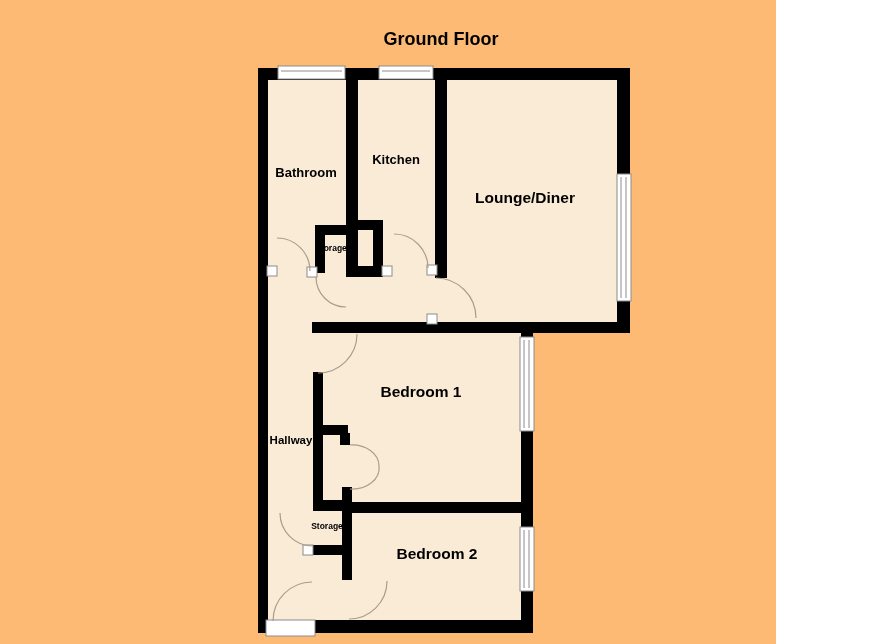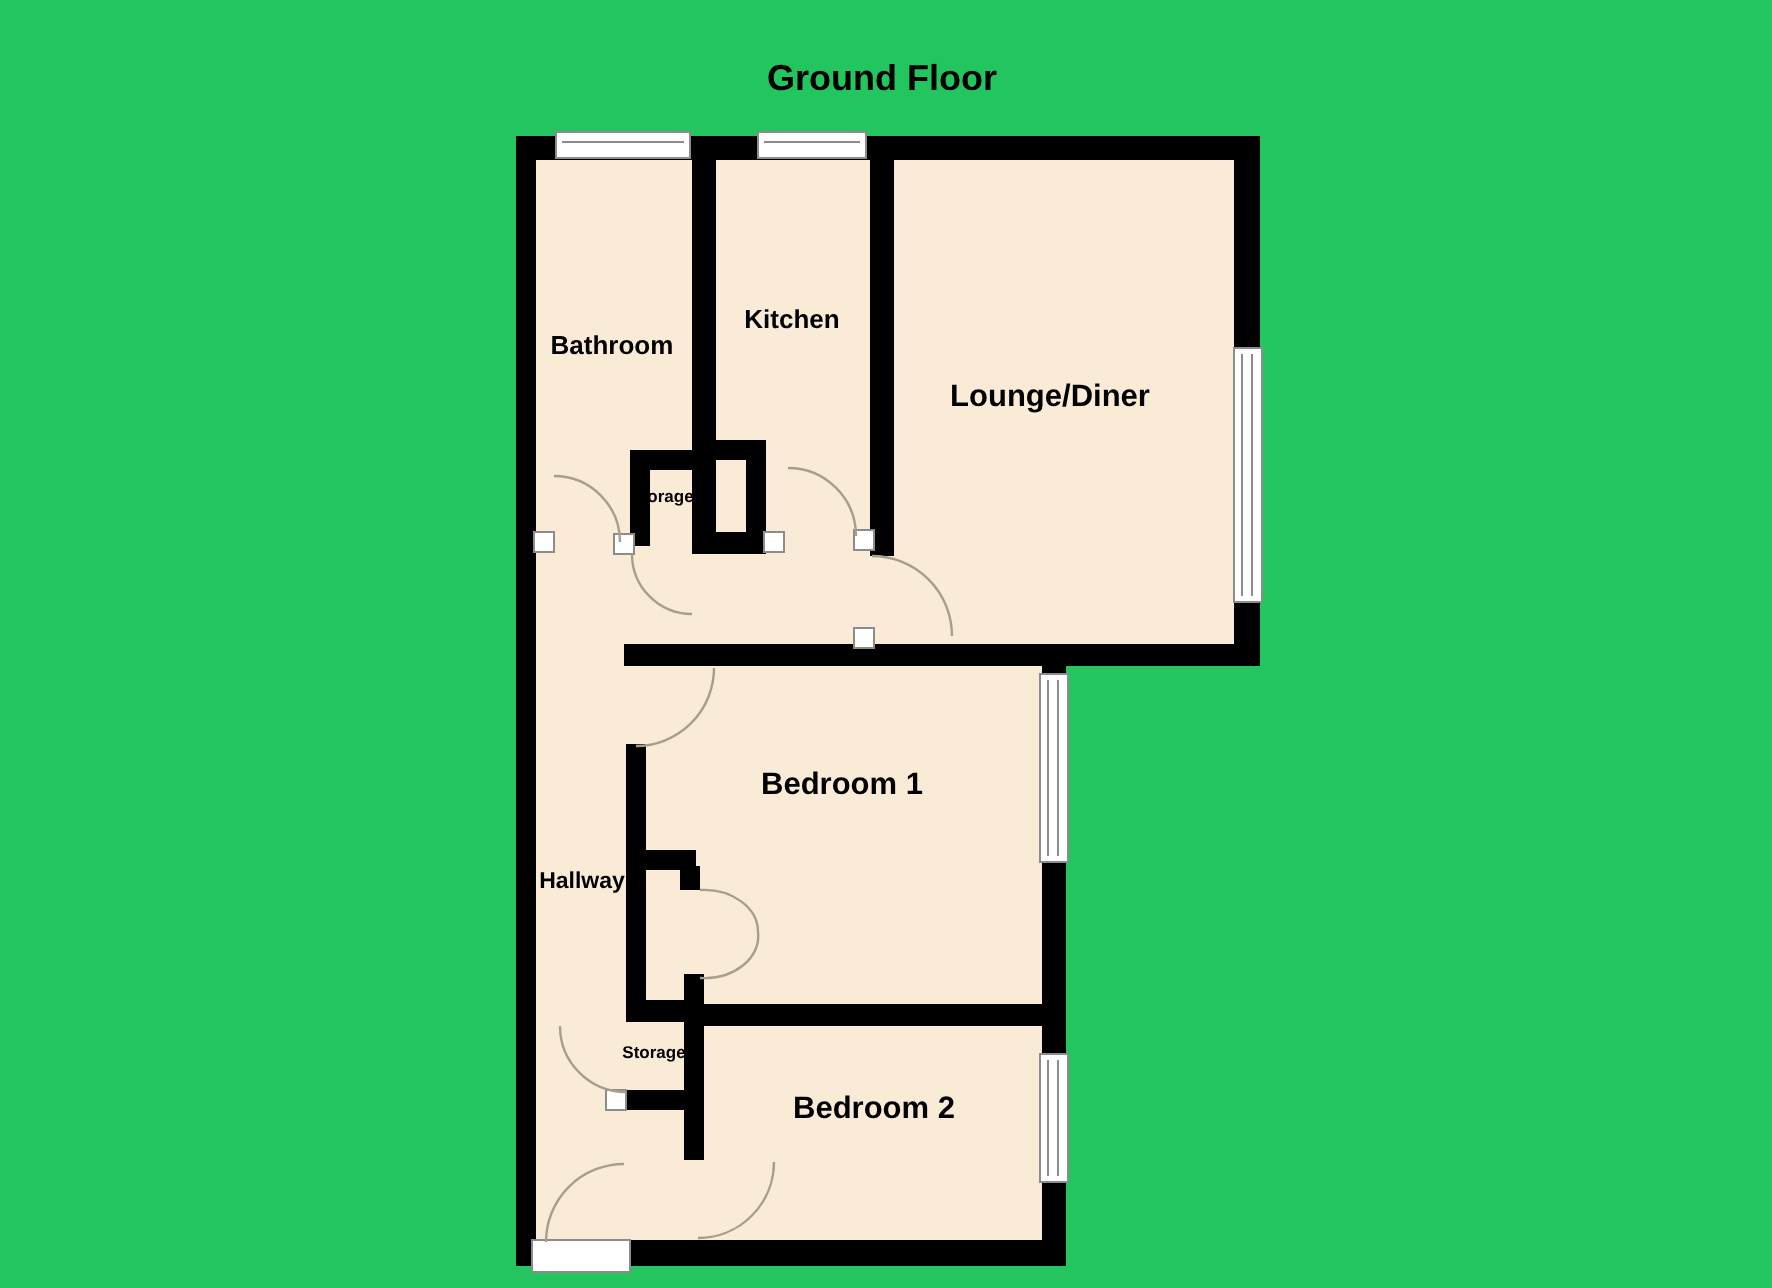--- a/index.html
+++ b/index.html
@@ -2,23 +2,23 @@
 <html><head>
 <meta charset="utf-8">
 <style>
   html, body {
     margin: 0;
     padding: 0;
     background: #FFFFFF;
   }
   .stage {
     position: relative;
-    width: 886px;
+    width: 776px;
     height: 644px;
-    background: #22c55e;
+    background: #fdba74;
     font-family: "Liberation Sans", sans-serif;
   }
   svg { display: block; }
 
   .floor   { fill: #FAEBD7; }
   .wall    { fill: #000000; }
   .win     { fill: #FFFFFF; stroke: #8C8C8C; stroke-width: 1; }
   .winline { stroke: #8C8C8C; stroke-width: 1; fill: none; }
   .jamb    { fill: #FFFFFF; stroke: #8C8C8C; stroke-width: 1; }
   .arc     { fill: none; stroke: #A79E8C; stroke-width: 1.2; }

